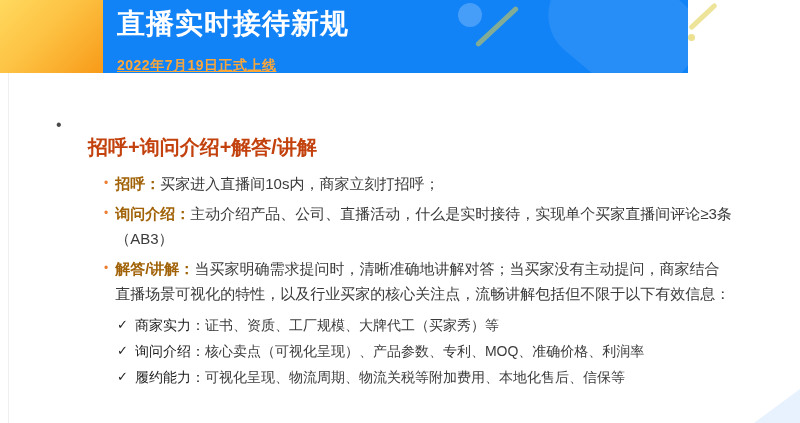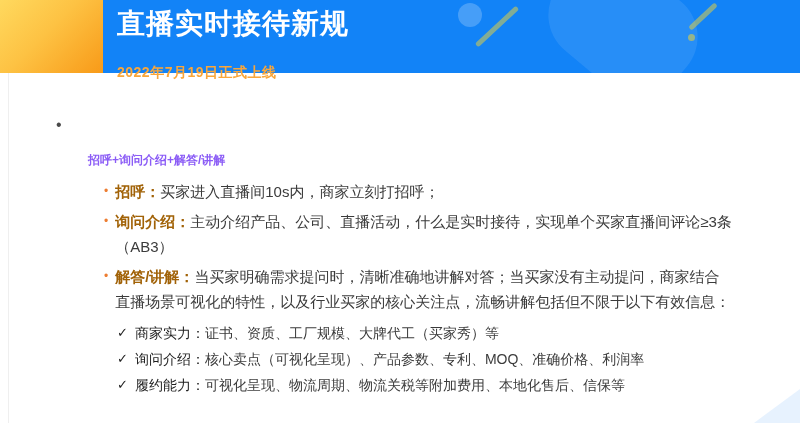--- a/index.html
+++ b/index.html
@@ -11,46 +11,47 @@
     width: 800px;
     height: 423px;
     background: #ffffff;
     overflow: hidden;
   }
 
   
   .banner {
     position: absolute;
     top: 0; left: 0;
-    width: 800px; height: 73px;
+    width: 688px; height: 73px;
     background: #1283f7;
   }
   .banner-accent {
     position: absolute;
     top: 0; left: 0;
     width: 103px; height: 73px;
     background: linear-gradient(135deg, #ffd95e 0%, #fdc243 45%, #f89a18 100%);
   }
   .banner-text {
     position: absolute;
     left: 117px; top: 7px;
   }
   .banner-title {
     color: #ffffff;
     font-size: 28px;
     font-weight: 700;
     line-height: 34px;
     letter-spacing: 1px;
   }
   .banner-subtitle {
-    margin-top: 23px;
+    margin-top: 16px;
     color: #f9a63a;
     font-size: 14px;
     font-weight: 700;
     letter-spacing: 0.5px;
+    text-decoration: underline;
   }
   .deco-circle {
     position: absolute;
     left: 458px; top: 3px;
     width: 24px; height: 24px;
     border-radius: 50%;
     background: rgba(255,255,255,0.22);
   }
   .deco-blob {
     position: absolute;
@@ -116,24 +117,24 @@
     font-size: 19px;
     color: #3c3c3c;
   }
   .question-bullet {
     font-size: 16px;
     color: #4a4a4a;
     margin-right: 12px;
   }
 
   .summary-line {
-    margin: 18px 0 0 88px;
-    font-size: 12px;
-    font-weight: 700;
-    color: #8b5cf6;
+    margin: 0 0 0 88px;
+    font-size: 20px;
+    font-weight: 700;
+    color: #c2410c;
   }
 
   .points { margin-top: 10px; }
   .point-row {
     display: flex;
     margin: 5px 0 0 104px;
     font-size: 15px;
     line-height: 25px;
     color: #3b3b3b;
     max-width: 690px;

